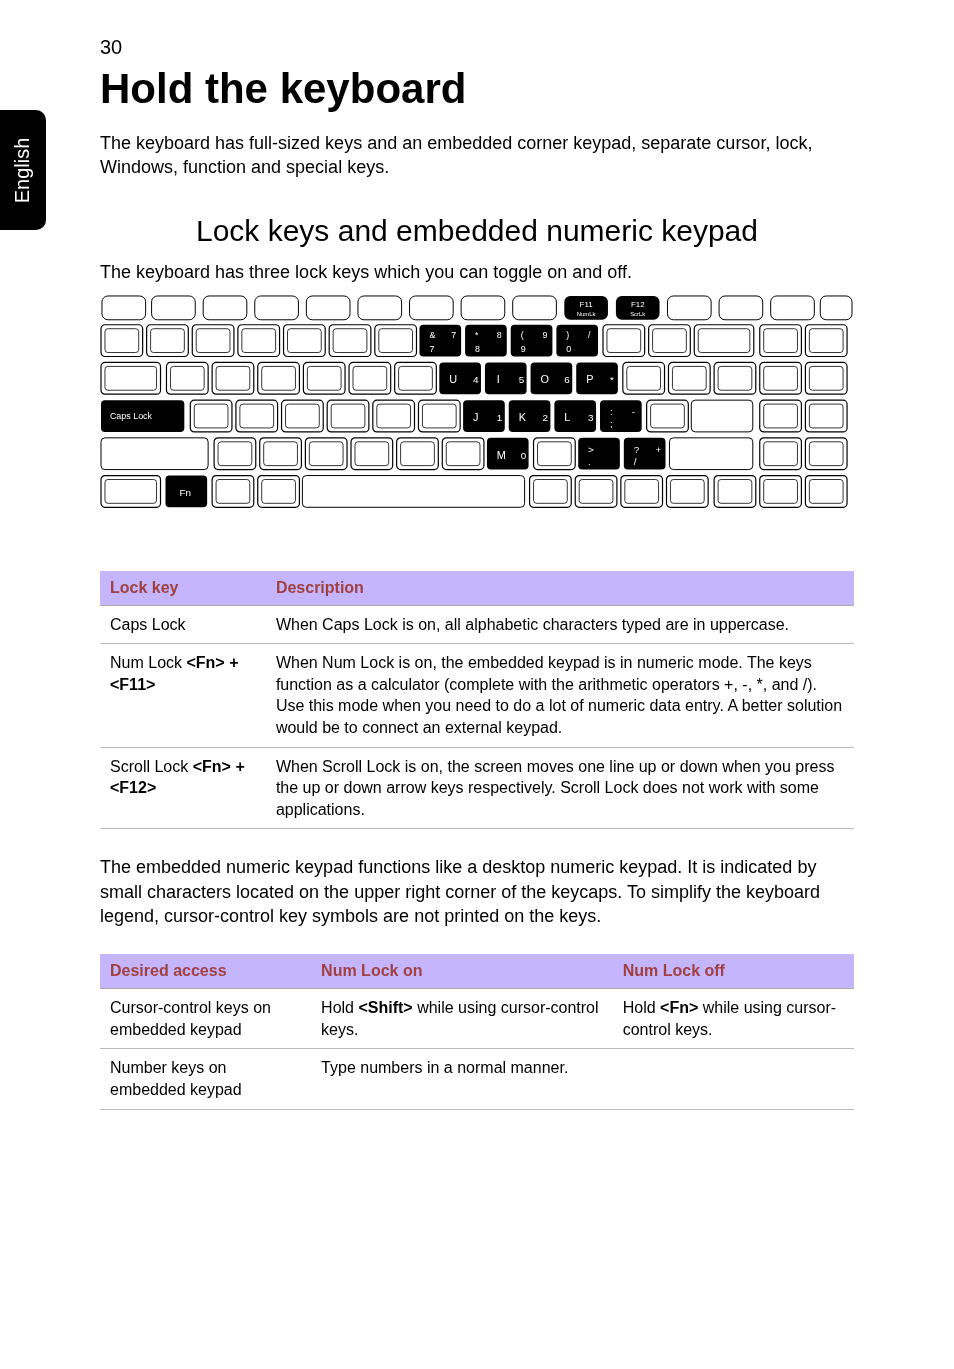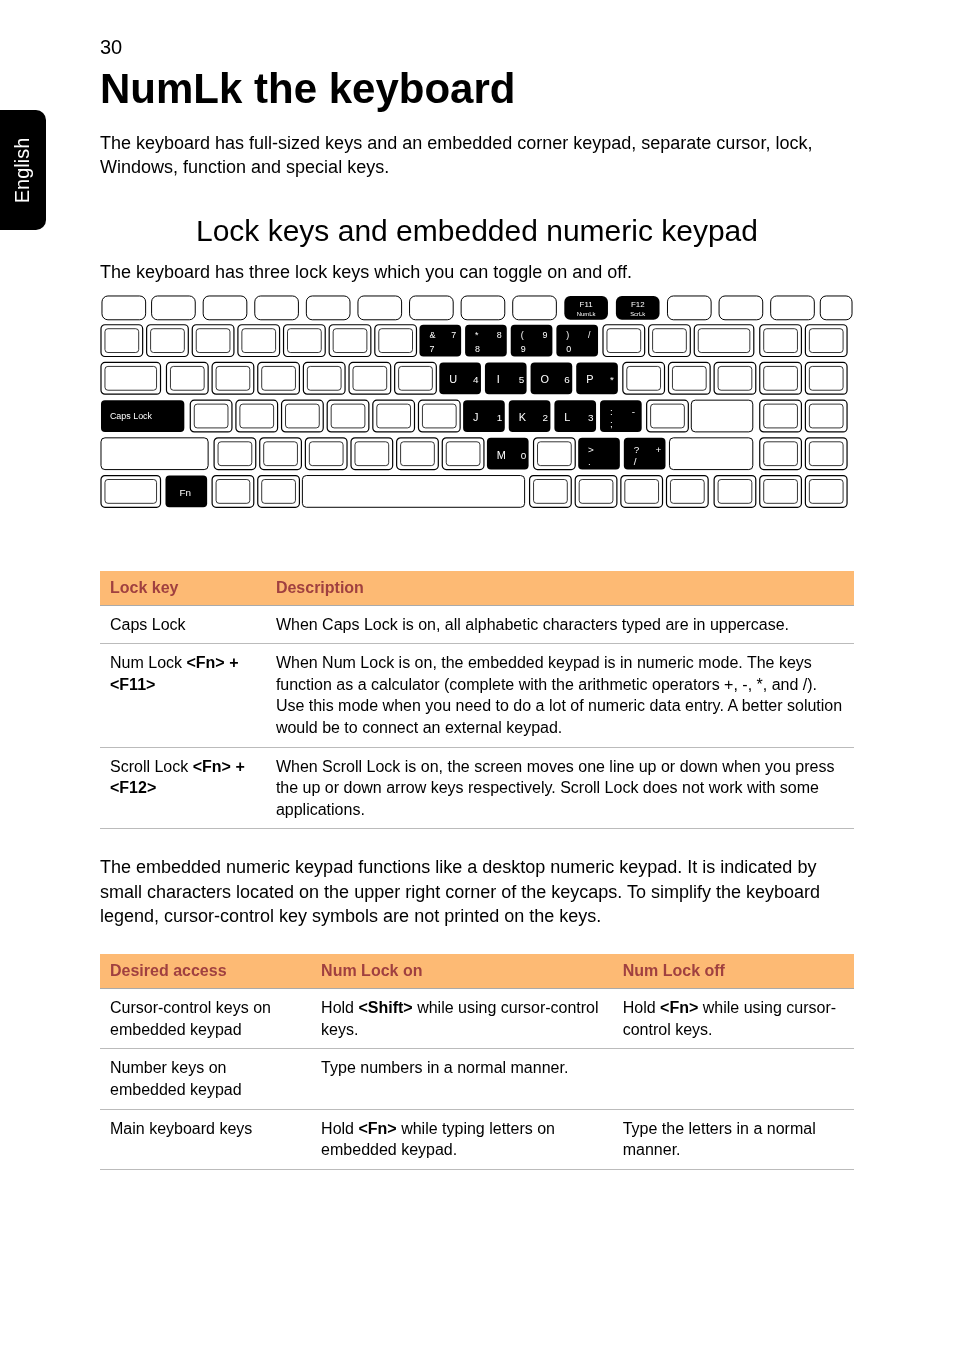--- a/index.html
+++ b/index.html
@@ -19,37 +19,37 @@
     font-size: 20px;
   }
   .page-num { font-size: 20px; margin-bottom: 6px; }
   h1 { font-size: 42px; font-weight: 600; margin-bottom: 18px; }
   .intro { font-size: 18px; line-height: 1.35; margin-bottom: 34px; }
   h2 { font-size: 30px; font-weight: 400; margin-bottom: 14px; text-align: center; }
   .sub { font-size: 18px; margin-bottom: 10px; }
   .kbd-illus { width: 100%; height: 250px; margin-bottom: 28px; }
   .kbd-illus svg { width: 100%; height: 100%; }
   table { width: 100%; border-collapse: collapse; font-size: 16px; margin-bottom: 26px; }
-  th { text-align: left; background: #fdba74; color: #a04040; font-weight: 700; padding: 8px 10px; border-bottom: 1px solid #aaa; }
+  th { text-align: left; background: #c4b5fd; color: #a04040; font-weight: 700; padding: 8px 10px; border-bottom: 1px solid #aaa; }
   td { padding: 8px 10px; vertical-align: top; border-bottom: 1px solid #bbb; line-height: 1.35; }
   .para { font-size: 18px; line-height: 1.35; margin-bottom: 26px; }
   .b { font-weight: 700; }
 </style>
 </head>
 <body>
 
 <div class="page">
 
   <div class="side-tab">
     <span>English</span>
   </div>
 
   <div class="page-num">30</div>
 
-  <h1>NumLk the keyboard</h1>
+  <h1>Hold the keyboard</h1>
 
   <p class="intro">The keyboard has full-sized keys and an embedded corner keypad, separate cursor, lock, Windows, function and special keys.</p>
 
   <h2>Lock keys and embedded numeric keypad</h2>
 
   <p class="sub">The keyboard has three lock keys which you can toggle on and off.</p>
 
   <div class="kbd-illus">
     <svg viewBox="0 0 760 250">
 
@@ -291,21 +291,16 @@
       <tr>
         <td>Cursor-control keys on embedded keypad</td>
         <td><span>Hold </span><span class="b">&lt;Shift&gt;</span><span> while using cursor-control keys.</span></td>
         <td><span>Hold </span><span class="b">&lt;Fn&gt;</span><span> while using cursor-control keys.</span></td>
       </tr>
       <tr>
         <td>Number keys on embedded keypad</td>
         <td><span>Type numbers in a normal manner.</span><span class="b"></span><span></span></td>
         <td><span></span><span class="b"></span><span></span></td>
       </tr>
-      <tr>
-        <td>Main keyboard keys</td>
-        <td><span>Hold </span><span class="b">&lt;Fn&gt;</span><span> while typing letters on embedded keypad.</span></td>
-        <td><span>Type the letters in a normal manner.</span><span class="b"></span><span></span></td>
-      </tr>
     </tbody>
   </table>
 
 </div>
 
 </body></html>

